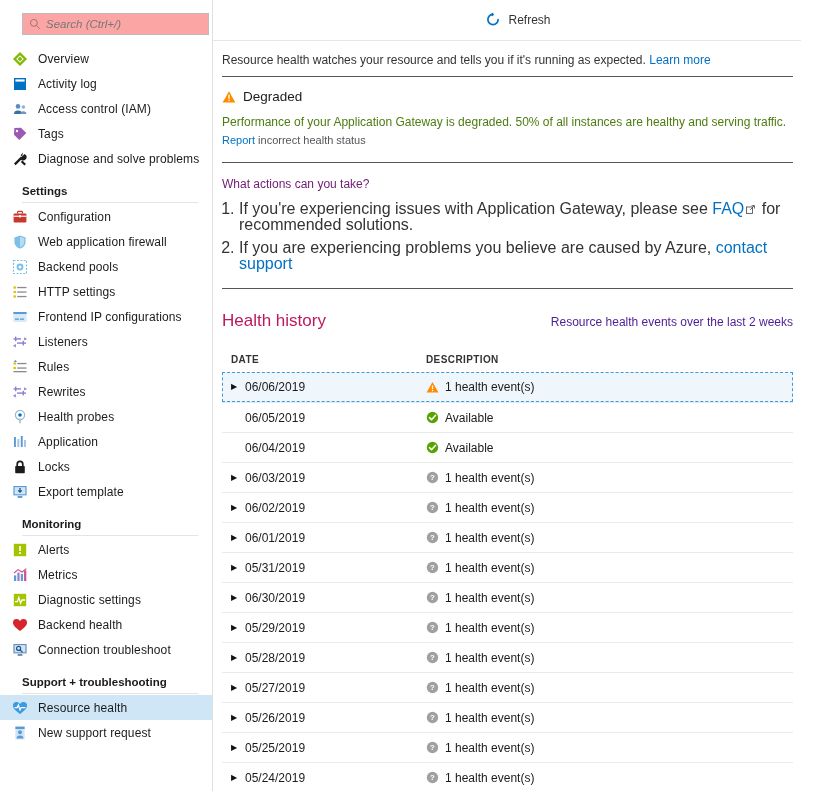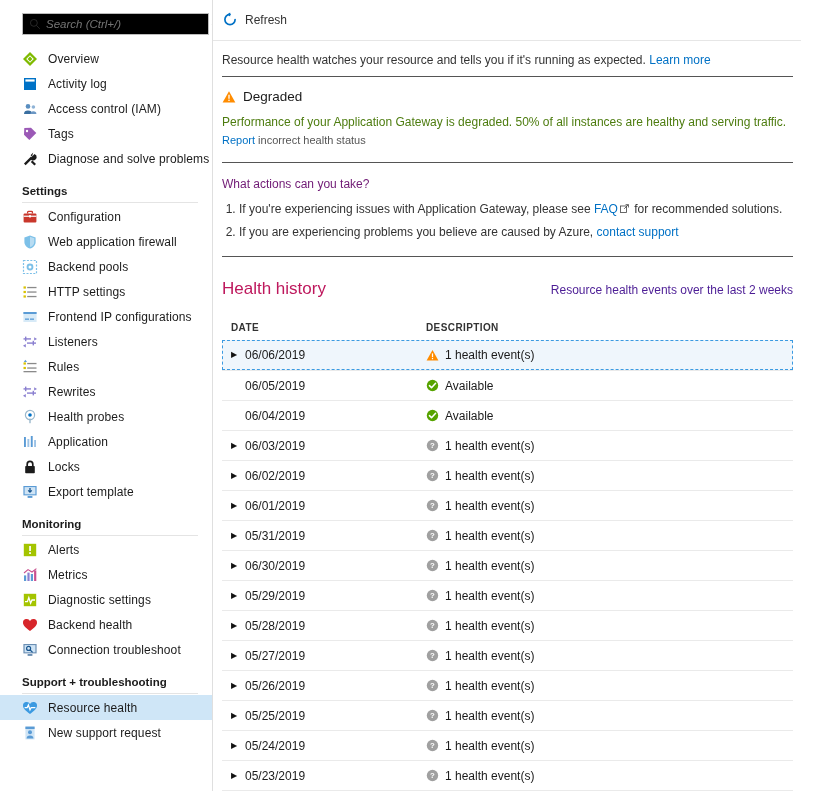--- a/index.html
+++ b/index.html
@@ -21,38 +21,38 @@
 
   
   .sidebar{
     width:213px;flex:0 0 213px;height:791px;
     background:#ffffff;border-right:1px solid #dfdfdf;
     box-sizing:border-box;position:relative;overflow:hidden;
     padding-top:10px;
   }
   .sb-searchrow{display:flex;align-items:center;padding:0 4px 0 22px;height:28px;}
   .search-box{
-    flex:1 1 auto;height:22px;border:1px solid #bcbcbc;background:#000000;
+    flex:1 1 auto;height:22px;border:1px solid #bcbcbc;background:#fca5a5;
     display:flex;align-items:center;padding:0 6px;box-sizing:border-box;
   }
   .search-box .mag{width:12px;height:12px;flex:0 0 12px;margin-right:5px;opacity:.65;}
   .search-box input{
     border:0;outline:0;flex:1 1 auto;font-family:inherit;font-size:11.5px;
     font-style:italic;color:#666;background:transparent;padding:0;min-width:0;
   }
   .search-box input::placeholder{color:#767676;font-style:italic;}
   .collapse-btn{
     width:18px;height:20px;display:flex;align-items:center;justify-content:center;
     color:#5a5a5a;font-size:12px;line-height:1;margin-left:2px;cursor:pointer;
     font-family:"DejaVu Sans",sans-serif;
   }
 
   .sb-list{margin-top:8px;}
   .sb-item{
-    display:flex;align-items:center;height:25px;padding-left:22px;
+    display:flex;align-items:center;height:25px;padding-left:12px;
     cursor:pointer;box-sizing:border-box;position:relative;
   }
   .sb-item.selected{background:#cfe6f7;}
   .sb-ico{
     width:16px;height:16px;flex:0 0 16px;margin-right:10px;
     display:flex;align-items:center;justify-content:center;
   }
   .sb-ico svg{display:block;}
   .sb-label{font-size:12px;color:#1b1b1b;white-space:nowrap;letter-spacing:.01em;}
 
@@ -66,21 +66,21 @@
 
   
   .main{
     flex:1 1 auto;height:791px;box-sizing:border-box;
     background:#fff;position:relative;overflow:hidden;
   }
   .main-inner{width:586px;margin-left:9px;}
 
   .cmdbar{
     height:41px;border-bottom:1px solid #e6e6e6;display:flex;align-items:center;
-    padding-left:9px;box-sizing:border-box;
+    padding-left:9px;box-sizing:border-box;justify-content:center;
   }
   .cmd-btn{display:flex;align-items:center;cursor:pointer;padding:3px 6px 3px 0;}
   .cmd-btn .cmd-ico{width:16px;height:16px;margin-right:7px;flex:0 0 16px;}
   .cmd-btn .cmd-lbl{font-size:12px;color:#333;}
 
   .intro{
     padding:12px 0 9px 0;font-size:12px;color:#333;
     border-bottom:1px solid #555555;width:571px;
   }
   a.lnk{color:#0071c5;text-decoration:none;cursor:pointer;}
@@ -90,21 +90,21 @@
   .status-head .st-ico{width:14px;height:14px;margin-right:7px;flex:0 0 14px;}
   .status-head .st-txt{font-size:13.5px;color:#1b1b1b;}
   .status-desc{font-size:12px;color:#4d7c0f;line-height:17px;}
   .status-report{margin-top:3px;font-size:11px;color:#555;}
 
   .divider-dark{border-bottom:1px solid #555555;width:571px;margin-top:16px;}
 
   .actions{padding:14px 0 0 0;}
   .actions-title{font-size:12px;color:#701a75;margin-bottom:10px;}
   .actions ol{margin:0;padding:0 0 0 17px;list-style:decimal;}
-  .actions li{font-size:12px;color:#333;margin-bottom:7px;line-height:16px;}
+  .actions li{font-size:16px;color:#333;margin-bottom:7px;line-height:16px;}
   .ext-ico{display:inline-block;width:9px;height:9px;margin:0 2px 0 2px;vertical-align:baseline;}
 
   .hh{padding:22px 0 0 0;}
   .hh-head{display:flex;align-items:baseline;justify-content:space-between;width:571px;}
   .hh-title{font-size:17px;color:#be185d;font-weight:normal;}
   .hh-sub{font-size:12px;color:#4c1d95;}
 
   .tbl{margin-top:23px;width:571px;}
   .tbl-head{display:flex;padding:0 0 7px 9px;}
   .th{font-size:10px;font-weight:bold;color:#333;letter-spacing:.04em;}

